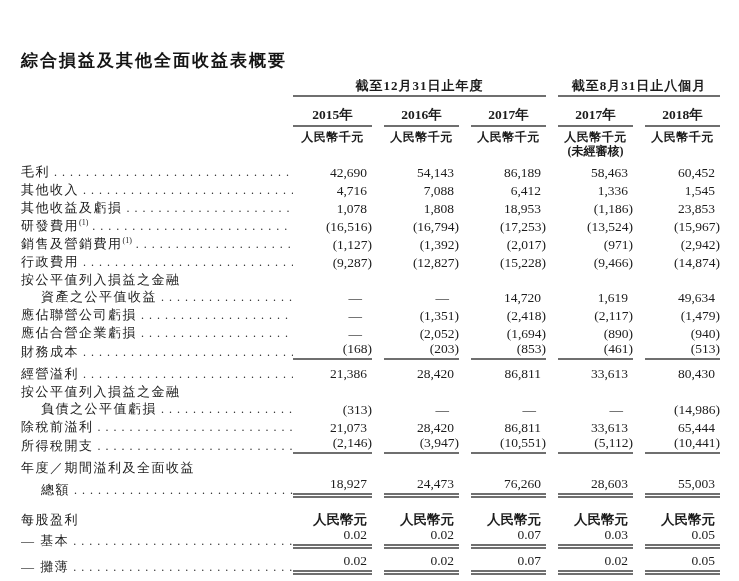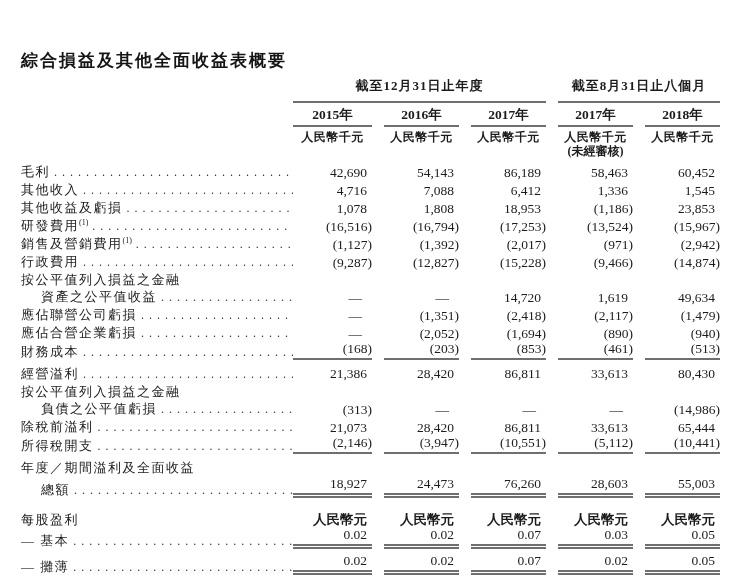--- a/index.html
+++ b/index.html
@@ -37,28 +37,28 @@
   .cbox.dash{padding-right:10px;letter-spacing:0;}
   .cbox.u-single{border-bottom:2px solid #6f6f6f;padding-bottom:2px;}
   .cbox.u-double{border-bottom:5px double #6f6f6f;padding-bottom:2px;}
   .num{font-size:13.5px;}
   .bold{font-weight:bold;}
   
   .grp-box{
     margin-left:12px;
     font-size:13px;font-weight:bold;letter-spacing:1px;
     border-bottom:2px solid #6f6f6f;
-    padding-bottom:8px;line-height:1.1;
+    padding-bottom:2px;line-height:1.1;
   }
   th.g0 .grp-box{margin-left:0;}
   .year-box{
     margin-left:12px;text-align:center;
     font-size:13.5px;font-weight:bold;
     border-bottom:2px solid #6f6f6f;
-    padding-bottom:2px;padding-top:5px;line-height:1.1;
+    padding-bottom:2px;padding-top:11px;line-height:1.1;
   }
   th.v0 .year-box{margin-left:0;}
   .unit-box{
     margin-left:12px;text-align:center;
     font-size:12px;font-weight:bold;letter-spacing:0.5px;
     padding-top:4px;line-height:1.15;
     vertical-align:top;
   }
   th.v0 .unit-box{margin-left:0;}
   tr.units th{vertical-align:top;height:30px;}

